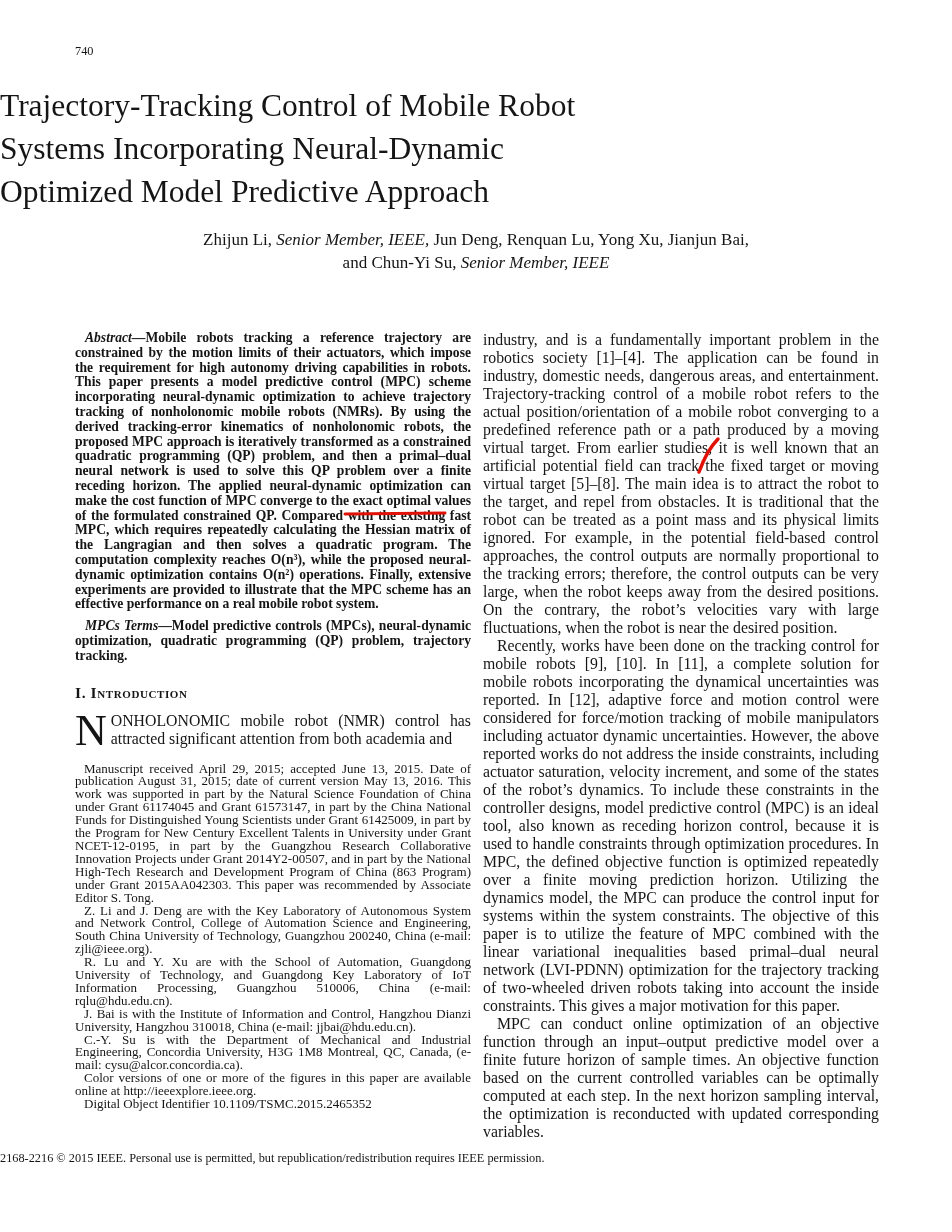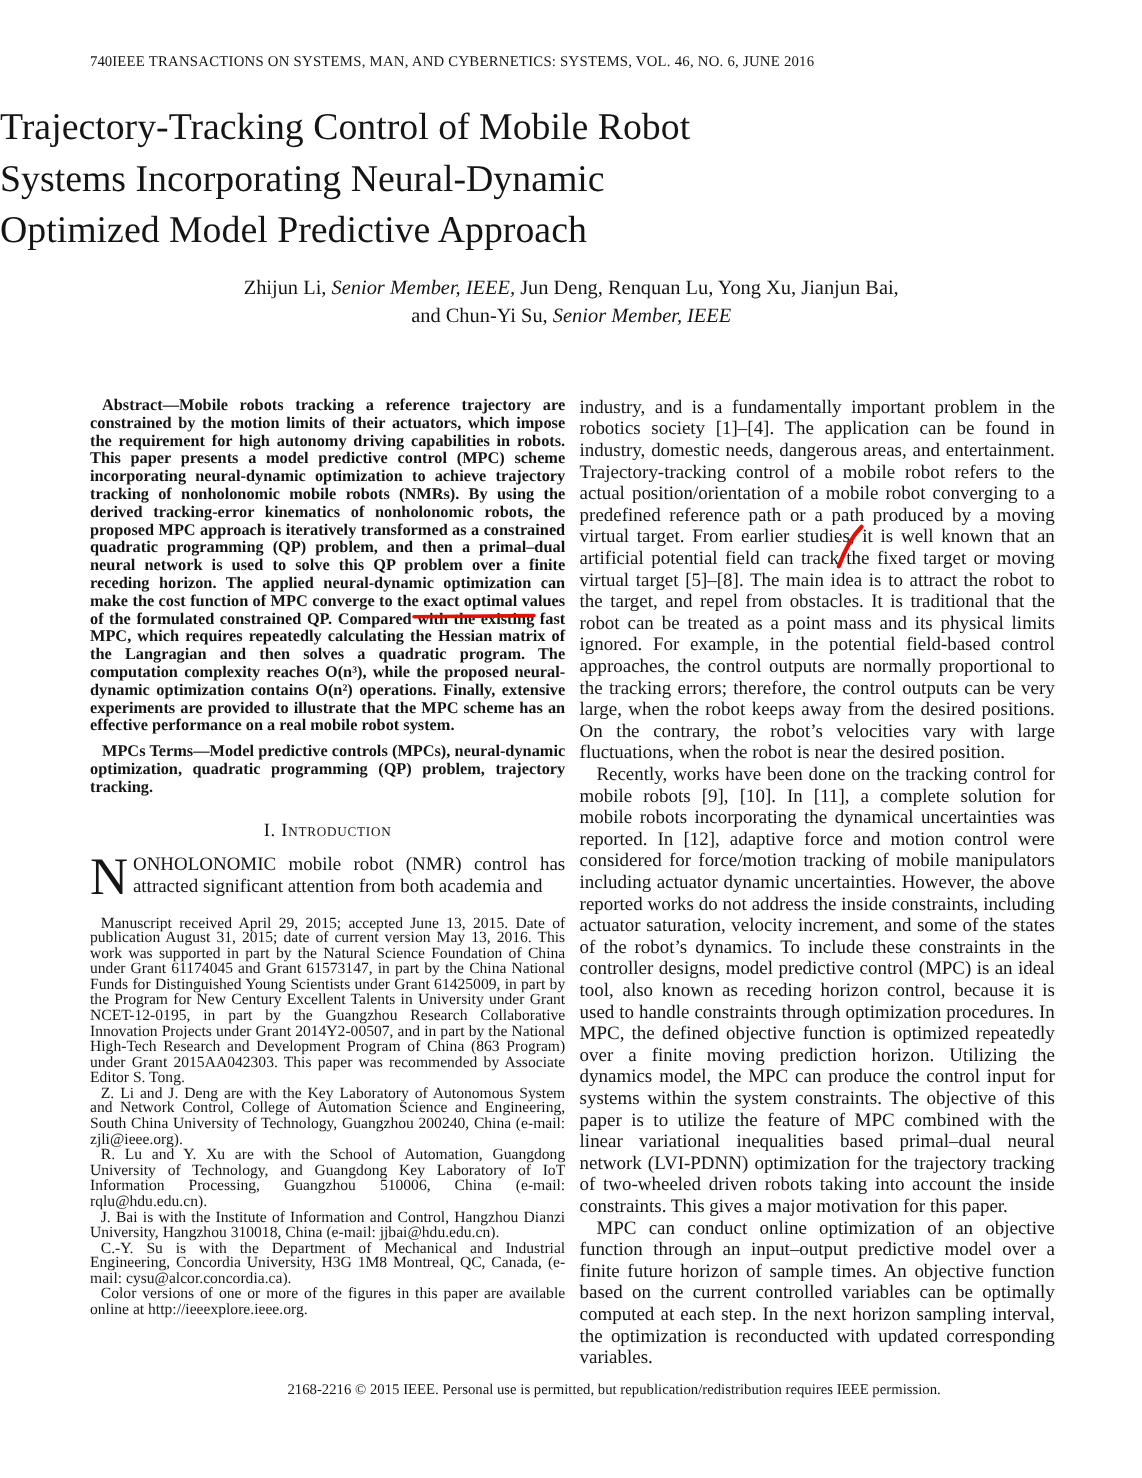--- a/index.html
+++ b/index.html
@@ -24,53 +24,52 @@
   }
   .italic { font-style:italic; }
   .col { position:absolute; top:331px; width:396px; }
   .col-left  { left:75px; }
   .col-right { left:483px; }
   .abstract-para, .index-para {
     margin:0; font-weight:bold; font-size:13.6px; line-height:14.8px;
     text-align:justify; text-indent:10px;
   }
   .index-para { margin-top:7px; }
-  .lead-label { }
+  .lead-label { font-style:italic; }
   .section-heading {
-    margin:20px 0 0 0; text-align:center; font-weight:normal;
+    margin:20px 0 0 0; text-align:left; font-weight:bold;
     font-size:15.5px; font-variant:small-caps; letter-spacing:0.6px;
   }
   .intro-para {
     margin:10px 0 0 0; font-size:15.8px; line-height:18px; text-align:justify;
   }
   .dropcap {
     float:left; font-size:44px; line-height:35px; padding:1px 4px 0 0;
   }
   .footnotes {
     margin-top:15px; font-size:13px; line-height:12.9px; text-align:justify;
   }
   .footnotes p { margin:0; text-indent:9px; }
   .body-para {
     margin:0; font-size:15.8px; line-height:18px; text-align:justify;
   }
   .body-para.indent { text-indent:14px; }
   .footer-block {
-    position:absolute; top:1151px; left:0; width:784px; text-align:right;
+    position:absolute; top:1151px; left:0; width:784px; text-align:left;
     font-size:12.3px; line-height:15px;
   }
   .annotation { position:absolute; pointer-events:none; }
   #underline-annotation { left:343px; top:510px; }
   #slash-annotation { left:694px; top:436px; }
 </style>
 </head>
 <body>
 
 <div class="header-row">
   <span>740</span>
-  <span class="journal-line">IEEE TRANSACTIONS ON SYSTEMS, MAN, AND CYBERNETICS: SYSTEMS, VOL. 46, NO. 6, JUNE 2016</span>
 </div>
 
 <div class="title-block">
   <div>Trajectory-Tracking Control of Mobile Robot</div>
   <div>Systems Incorporating Neural-Dynamic</div>
   <div>Optimized Model Predictive Approach</div>
 </div>
 
 <div class="authors-block">
   <div><span>Zhijun Li, </span><span class="italic">Senior Member, IEEE,</span><span> Jun Deng, Renquan Lu, Yong Xu, Jianjun Bai,</span></div>
@@ -86,20 +85,21 @@
 
   <p class="intro-para"><span class="dropcap">N</span><span>ONHOLONOMIC mobile robot (NMR) control has attracted significant attention from both academia and</span></p>
 
   <div class="footnotes">
     <p>Manuscript received April 29, 2015; accepted June 13, 2015. Date of publication August 31, 2015; date of current version May 13, 2016. This work was supported in part by the Natural Science Foundation of China under Grant 61174045 and Grant 61573147, in part by the China National Funds for Distinguished Young Scientists under Grant 61425009, in part by the Program for New Century Excellent Talents in University under Grant NCET-12-0195, in part by the Guangzhou Research Collaborative Innovation Projects under Grant 2014Y2-00507, and in part by the National High-Tech Research and Development Program of China (863 Program) under Grant 2015AA042303. This paper was recommended by Associate Editor S. Tong.</p>
     <p>Z. Li and J. Deng are with the Key Laboratory of Autonomous System and Network Control, College of Automation Science and Engineering, South China University of Technology, Guangzhou 200240, China (e-mail: zjli@ieee.org).</p>
     <p>R. Lu and Y. Xu are with the School of Automation, Guangdong University of Technology, and Guangdong Key Laboratory of IoT Information Processing, Guangzhou 510006, China (e-mail: rqlu@hdu.edu.cn).</p>
     <p>J. Bai is with the Institute of Information and Control, Hangzhou Dianzi University, Hangzhou 310018, China (e-mail: jjbai@hdu.edu.cn).</p>
     <p>C.-Y. Su is with the Department of Mechanical and Industrial Engineering, Concordia University, H3G 1M8 Montreal, QC, Canada, (e-mail: cysu@alcor.concordia.ca).</p>
     <p>Color versions of one or more of the figures in this paper are available online at http://ieeexplore.ieee.org.</p>
+    <p>Digital Object Identifier 10.1109/TSMC.2015.2465352</p>
   </div>
 </div>
 
 <div class="col col-right">
   <p class="body-para">industry, and is a fundamentally important problem in the robotics society [1]–[4]. The application can be found in industry, domestic needs, dangerous areas, and entertainment. Trajectory-tracking control of a mobile robot refers to the actual position/orientation of a mobile robot converging to a predefined reference path or a path produced by a moving virtual target. From earlier studies, it is well known that an artificial potential field can track the fixed target or moving virtual target [5]–[8]. The main idea is to attract the robot to the target, and repel from obstacles. It is traditional that the robot can be treated as a point mass and its physical limits ignored. For example, in the potential field-based control approaches, the control outputs are normally proportional to the tracking errors; therefore, the control outputs can be very large, when the robot keeps away from the desired positions. On the contrary, the robot’s velocities vary with large fluctuations, when the robot is near the desired position.</p>
   <p class="body-para indent">Recently, works have been done on the tracking control for mobile robots [9], [10]. In [11], a complete solution for mobile robots incorporating the dynamical uncertainties was reported. In [12], adaptive force and motion control were considered for force/motion tracking of mobile manipulators including actuator dynamic uncertainties. However, the above reported works do not address the inside constraints, including actuator saturation, velocity increment, and some of the states of the robot’s dynamics. To include these constraints in the controller designs, model predictive control (MPC) is an ideal tool, also known as receding horizon control, because it is used to handle constraints through optimization procedures. In MPC, the defined objective function is optimized repeatedly over a finite moving prediction horizon. Utilizing the dynamics model, the MPC can produce the control input for systems within the system constraints. The objective of this paper is to utilize the feature of MPC combined with the linear variational inequalities based primal–dual neural network (LVI-PDNN) optimization for the trajectory tracking of two-wheeled driven robots taking into account the inside constraints. This gives a major motivation for this paper.</p>
   <p class="body-para indent">MPC can conduct online optimization of an objective function through an input–output predictive model over a finite future horizon of sample times. An objective function based on the current controlled variables can be optimally computed at each step. In the next horizon sampling interval, the optimization is reconducted with updated corresponding variables.</p>
 </div>
 
 <div class="footer-block">

